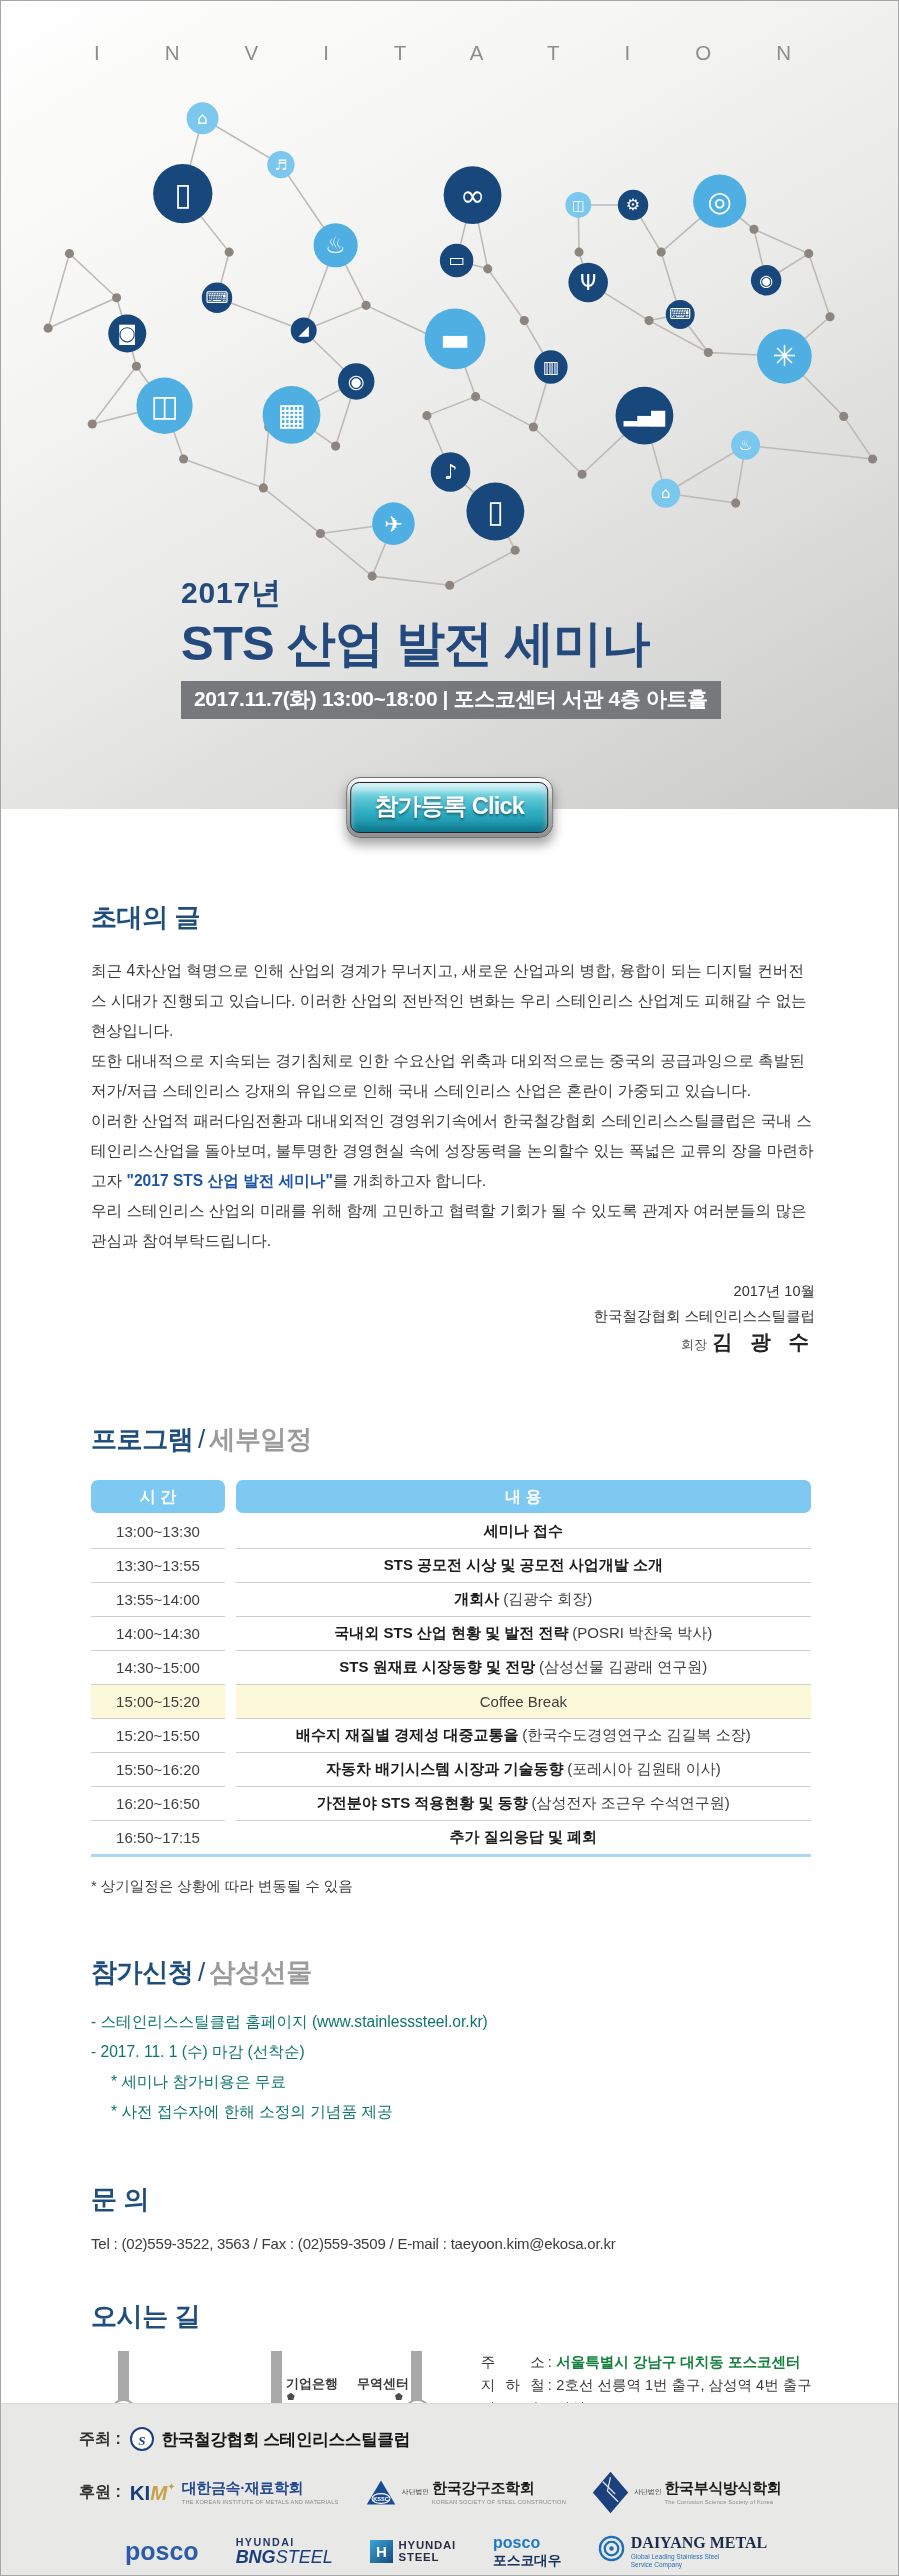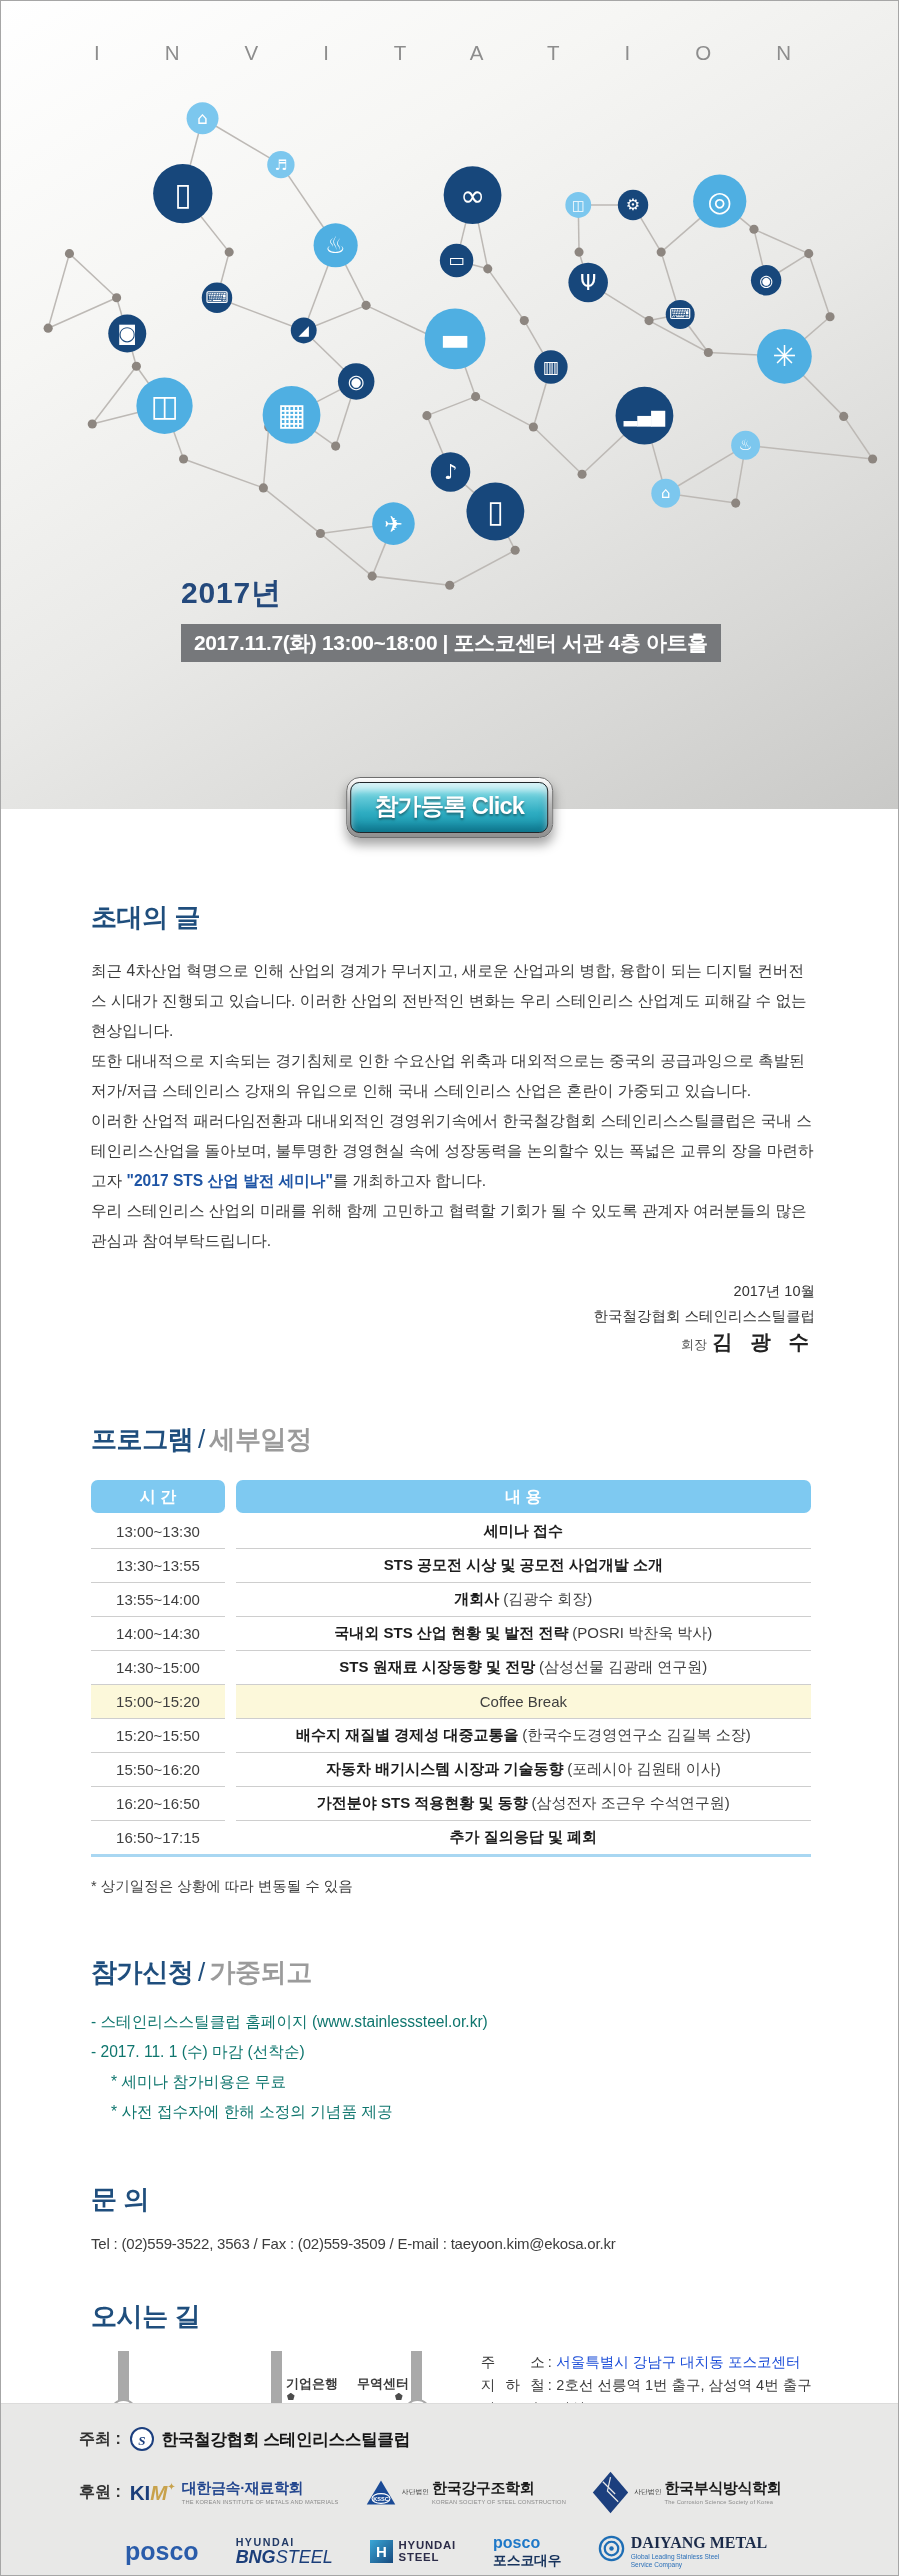--- a/index.html
+++ b/index.html
@@ -78,21 +78,21 @@
   .venue-marker{position:absolute;width:24px;height:24px;border-radius:50%;background:#17477b;
        border:2.3px solid #17477b;box-shadow:inset 0 0 0 3px #ffffff;}
   .venue-title{position:absolute;font-size:13px;font-weight:bold;color:#1a5dae;text-decoration:underline;text-align:center;}
   .venue-sub{position:absolute;font-size:13px;font-weight:bold;color:#17477b;text-align:center;}
 
   
   .dir-info{margin-left:10.7px;font-size:14.5px;color:#3c3c3c;line-height:23px;}
   .iline{white-space:nowrap;}
   .ilabel{display:inline-block;width:64px;text-align:justify;text-align-last:justify;}
   .icolon{padding:0 4.6px 0 3px;}
-  .iline.first .ival{font-weight:normal;color:#1d4ed8;}
+  .iline.first .ival{font-weight:bold;color:#15803d;}
   .iline.cont{padding-left:79px;}
   .dir-note{margin-top:13.7px;}
   .dir-note .l2{padding-left:11.4px;}
 
   
   .footer{position:absolute;left:0;right:0;bottom:0;height:172px;background:#e8e8e7;
           border-top:0.8px solid #dcdcdb;box-sizing:border-box;padding:23px 0 0 78px;}
   .frow{display:flex;align-items:center;}
   .host-label,.sponsor-label{font-size:16px;font-weight:bold;color:#333;margin-right:9px;}
   .emblem{width:24px;height:24px;border-radius:50%;border:2.3px solid #1c3f7e;background:#fff;
@@ -341,20 +341,21 @@
           <circle cx="516" cy="687" r="28" fill="#4fafe2"></circle>
           <text x="516" y="687" text-anchor="middle" dominant-baseline="central" fill="#ffffff" font-family="&quot;DejaVu Sans&quot;, sans-serif" font-size="29.400000000000002">✈</text>
         </g>
         <g>
           <circle cx="650" cy="671" r="38" fill="#17477b"></circle>
           <text x="650" y="671" text-anchor="middle" dominant-baseline="central" fill="#ffffff" font-family="&quot;DejaVu Sans&quot;, sans-serif" font-size="39.9">▯</text>
         </g>
       </svg>
     <div class="title-block">
       <div class="hero-year">2017년</div>
+      <h1 class="hero-title">STS 산업 발전 세미나</h1>
       <div class="date-bar">2017.11.7(화) 13:00~18:00 | 포스코센터 서관 4층 아트홀</div>
     </div>
     <div class="register-wrap">
       <span class="register">참가등록 Click</span>
     </div>
   </header>
 
   <main class="content">
 
     <section class="invite">
@@ -424,21 +425,21 @@
           <div class="pcell ptime bt">16:50~17:15</div>
           <div class="pcell pcontent bt">
             <span>추가 질의응답 및 폐회</span>
           </div>
           <div class="blue-end"></div>
         </div>
       <div class="pnote">* 상기일정은 상황에 따라 변동될 수 있음</div>
     </section>
 
     <section class="apply">
-      <h2 class="sec"><span>참가신청</span><span class="slash">/</span><span class="sub">가중되고</span></h2>
+      <h2 class="sec"><span>참가신청</span><span class="slash">/</span><span class="sub">삼성선물</span></h2>
       <div class="apply-lines" id="apply-lines">
           <div>- 스테인리스스틸클럽 홈페이지 (www.stainlesssteel.or.kr)</div>
           <div>- 2017. 11. 1 (수) 마감 (선착순)</div>
           <div class="ind">* 세미나 참가비용은 무료</div>
           <div class="ind">* 사전 접수자에 한해 소정의 기념품 제공</div>
         </div>
     </section>
 
     <section class="contact">
       <h2 class="sec">문 의</h2>

